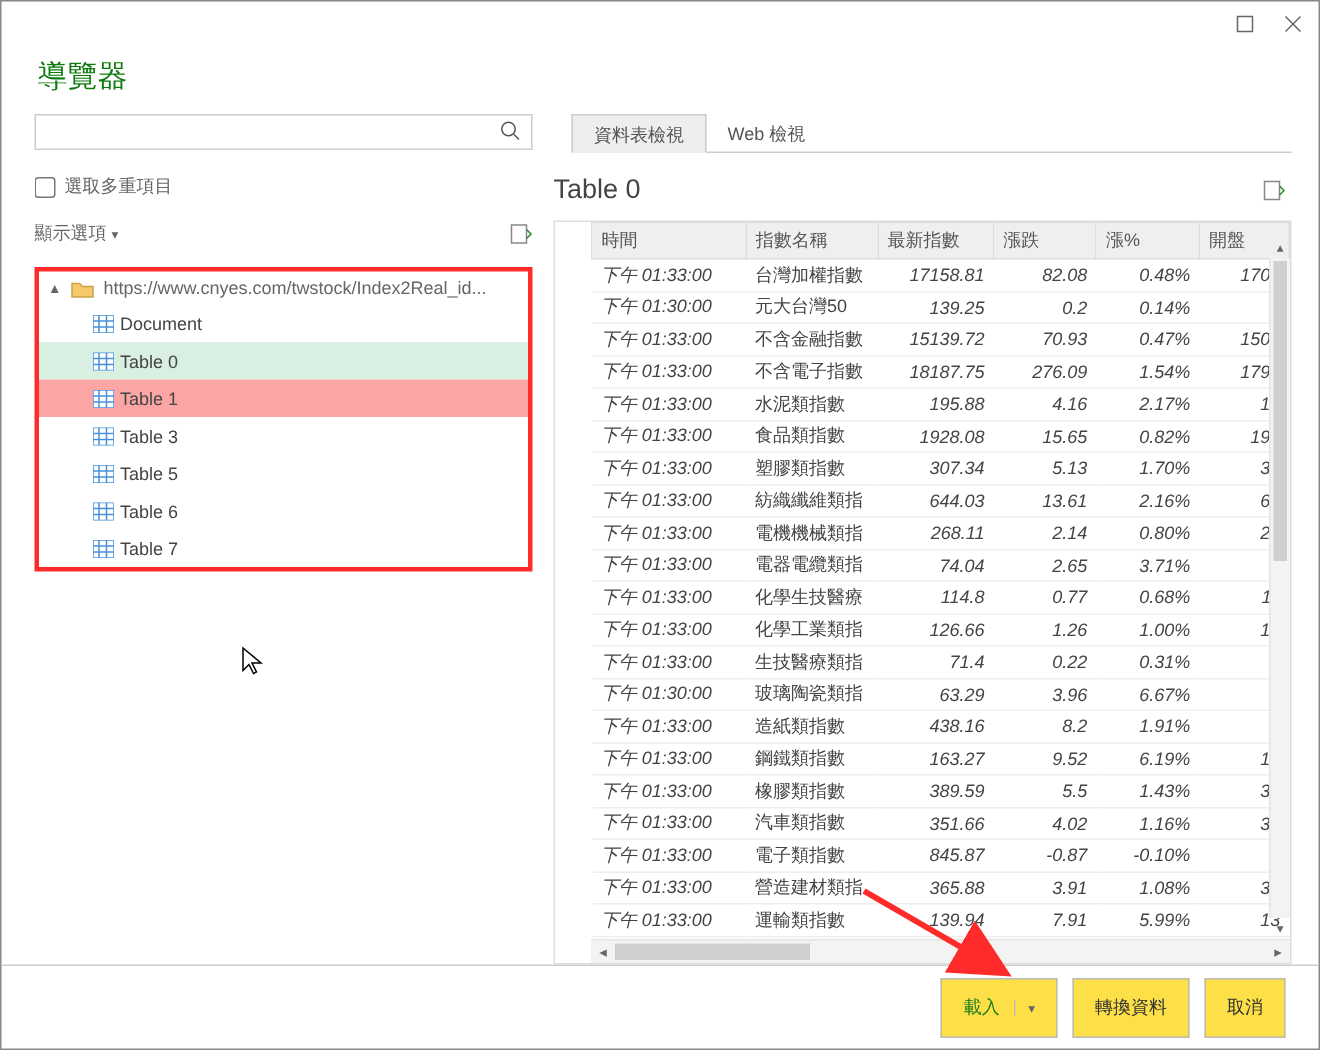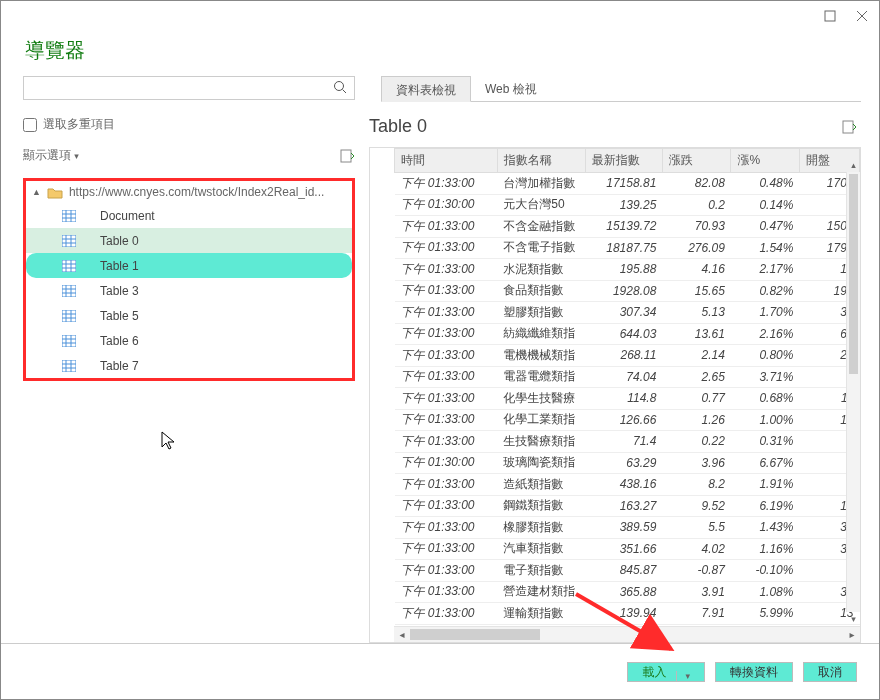--- a/index.html
+++ b/index.html
@@ -18,23 +18,23 @@
   .check-row { margin-top:16px; display:flex; align-items:center; gap:6px; color:#666; }
   .check-row input { width:14px; height:14px; margin:0; }
   .options-row { margin-top:14px; display:flex; align-items:center; justify-content:space-between; color:#666; }
   .options-row .opts { cursor:default; }
   .options-row .refresh svg{ display:block; }
   .tree { margin-top:14px; position:relative; border:3px solid #ff2b2b; padding:0; }
   .tree-root { display:flex; align-items:center; gap:6px; padding:4px 6px; color:#666; white-space:nowrap; overflow:hidden; }
   .tree-root .tri { font-size:9px; color:#666; }
   .tree-root .folder svg{display:block;}
   .tree-children { }
-  .tree-item { display:flex; align-items:center; gap:24px; height:25px; padding-left:36px; color:#444; cursor:default; }
+  .tree-item { display:flex; align-items:center; gap:4px; height:25px; padding-left:36px; color:#444; cursor:default; }
   .tree-item.sel { background:#d8efe1; }
-  .tree-item.hover { background:#5eead4;border-radius:10px; }
+  .tree-item.hover { background:#fca5a5; }
   .tree-item .tbl-ico { width:14px; height:12px; }
   .right-pane { flex:1; display:flex; flex-direction:column; min-width:0; }
   .tabs { display:flex; border-bottom:1px solid #ccc; height:26px;margin-left:12px; }
   .tab { padding:5px 14px 0 14px; height:26px; color:#555; cursor:default; }
   .tab.active { background:#eee; border:1px solid #ccc; border-bottom:1px solid #eee; margin-bottom:-1px; }
   .preview-title-row { display:flex; align-items:center; justify-content:space-between; margin-top:14px; padding-right:4px; }
   .preview-title { font-size:18px; color:#444; }
   .refresh2 svg{display:block;}
   .grid-wrap { margin-top:10px; flex:1; border:1px solid #ddd; min-height:0; display:flex; flex-direction:column; position:relative;padding-left:24px; }
   .grid-scroll { flex:1; overflow:hidden; position:relative; }
@@ -46,21 +46,21 @@
   table.grid td.num { text-align:right; font-style:italic; }
   .vscroll { position:absolute; right:0; top:24px; bottom:14px; width:14px; background:#f3f3f3; border-left:1px solid #e4e4e4; }
   .vscroll .thumb { position:absolute; left:2px; right:2px; top:2px; height:200px; background:#cfcfcf; }
   .vscroll .arr { position:absolute; left:0; right:0; height:14px; display:flex; align-items:center; justify-content:center; color:#666; font-size:9px; }
   .vscroll .arr.bot { bottom:-14px; }
   .hscroll { height:16px; background:#f3f3f3; border-top:1px solid #e4e4e4; display:flex; align-items:center; position:relative; }
   .hscroll .arr { width:16px; text-align:center; color:#666; font-size:10px; }
   .hscroll .track { flex:1; position:relative; height:100%; }
   .hscroll .thumb { position:absolute; left:0; top:2px; bottom:2px; width:130px; background:#cfcfcf; }
   .footer { border-top:1px solid #ccc; height:56px; display:flex; align-items:center; justify-content:flex-end; padding:0 22px; gap:10px; }
-  .btn { height:20px; border:1px solid #bbb; background:#5eead4; padding:0 14px; display:flex; align-items:flex-end; cursor:default; color:#333; }
+  .btn { height:40px; border:1px solid #bbb; background:#fde047; padding:0 14px; display:flex; align-items:center; cursor:default; color:#333; }
   .btn.split .caret { border-left:1px solid #bbb; margin-left:10px; padding-left:8px; font-size:9px; color:#666; }
   .arrow-ann { position:absolute; pointer-events:none; }
   .cursor { position:absolute; left:135px; top:250px; pointer-events:none; }
 </style>
 </head>
 <body>
 
 <div class="window">
 
   <div class="titlebar">

